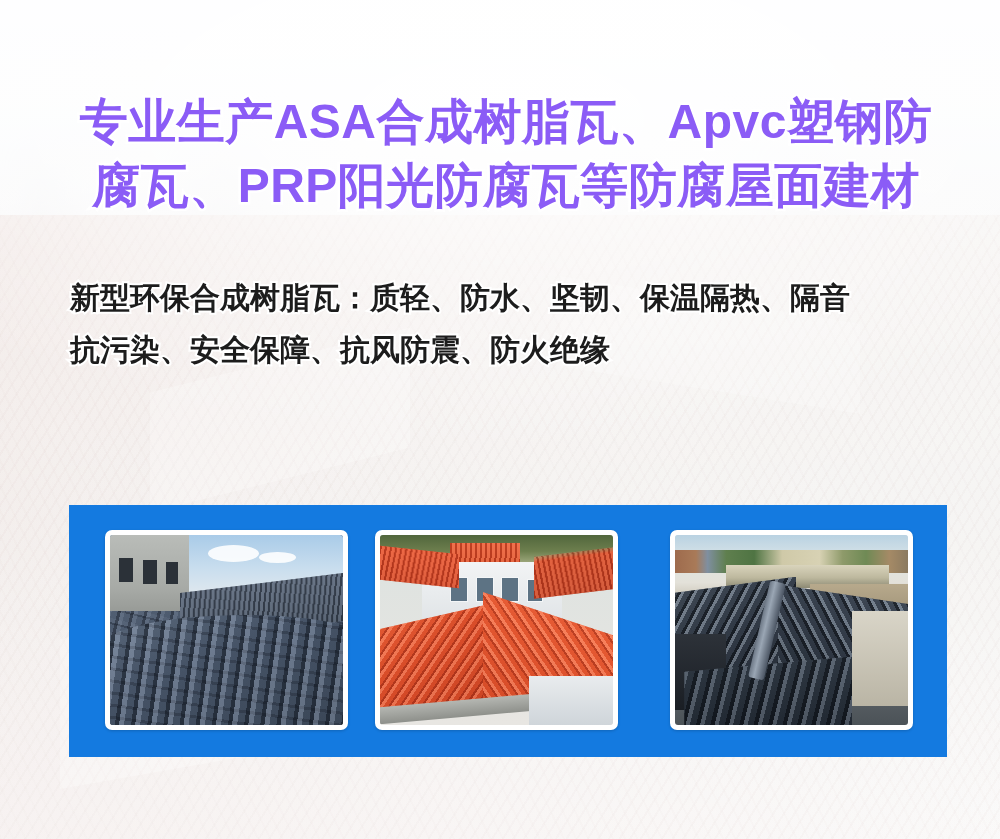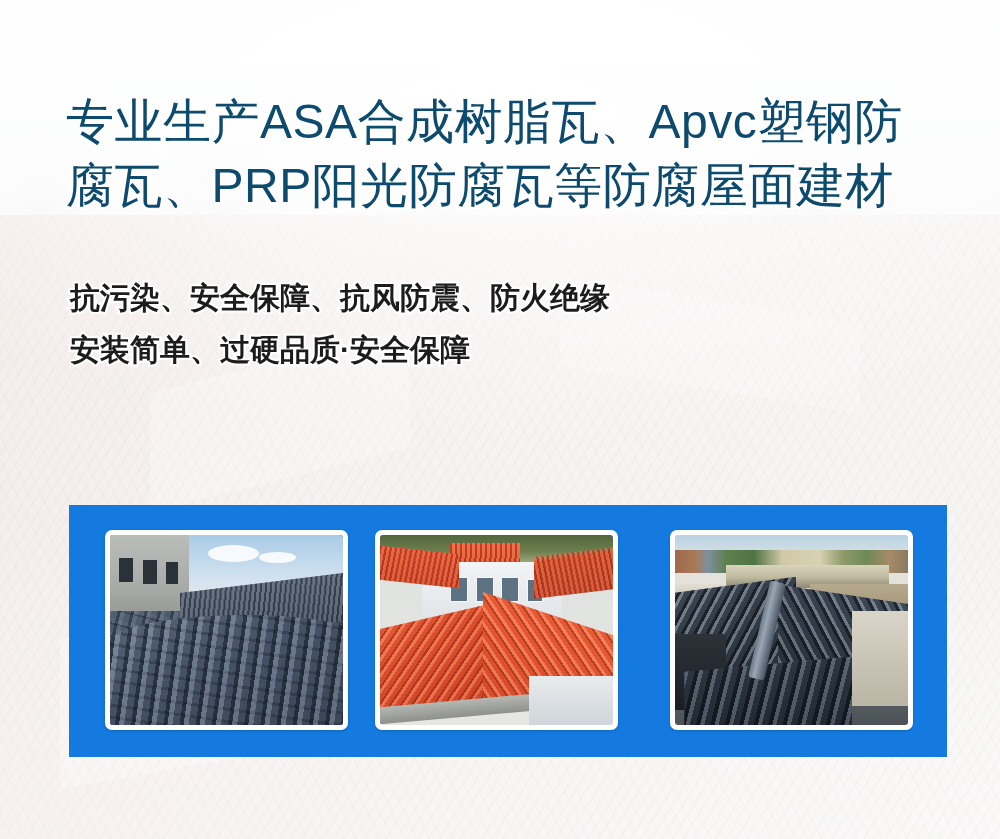--- a/index.html
+++ b/index.html
@@ -69,28 +69,28 @@
       linear-gradient(180deg, rgba(255,255,255,0.82) 0%, rgba(255,255,255,0.52) 30%, rgba(255,255,255,0.46) 62%, rgba(255,255,255,0.58) 100%);
   }
 
   
   .headline {
     position: absolute;
     left: 66px;
     top: 90px;
     width: 880px;
     font-size: 48px;
-    font-weight: 400;
+    font-weight: 700;
     line-height: 64px;
     letter-spacing: 0.5px;
-    color: #0c4a6e;
+    color: #8b5cf6;
     -webkit-text-stroke: 5px #ffffff;
     paint-order: stroke fill;
     white-space: pre-line;
-    text-align: left;
+    text-align: center;
   }
 
   
   .subcopy {
     position: absolute;
     left: 70px;
     top: 272px;
     width: 890px;
     font-size: 30px;
     font-weight: 700;
@@ -341,22 +341,22 @@
     <div class="bg-roof-shape" style="left:150px; top:360px; width:260px; height:120px; transform:skewY(-14deg); opacity:.45;"></div>
     <div class="bg-roof-shape" style="left:560px; top:300px; width:300px; height:90px; transform:skewY(9deg); opacity:.38;"></div>
     <div class="bg-roof-shape" style="left:60px; top:610px; width:330px; height:150px; transform:skewY(-10deg); opacity:.50;"></div>
     <div class="bg-fade-white"></div>
   </div>
 
   <div class="headline">专业生产ASA合成树脂瓦、Apvc塑钢防
 腐瓦、PRP阳光防腐瓦等防腐屋面建材</div>
 
   <div class="subcopy">
+    <span class="line">新型环保合成树脂瓦：质轻、防水、坚韧、保温隔热、隔音</span>
     <span class="line">抗污染、安全保障、抗风防震、防火绝缘</span>
-    <span class="line">安装简单、过硬品质·安全保障</span>
   </div>
 
   <div class="gallery-panel">
 
     <div class="photo photo-1">
       <div class="photo-inner">
         <div class="img-grey-roof">
           <div class="p1-sky"></div>
           <div class="p1-cloud" style="left:42%; top:5%; width:22%; height:9%;"></div>
           <div class="p1-cloud" style="left:64%; top:9%; width:16%; height:6%;"></div>

